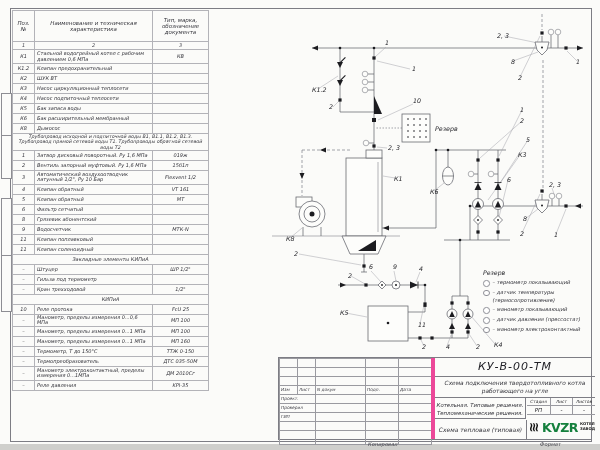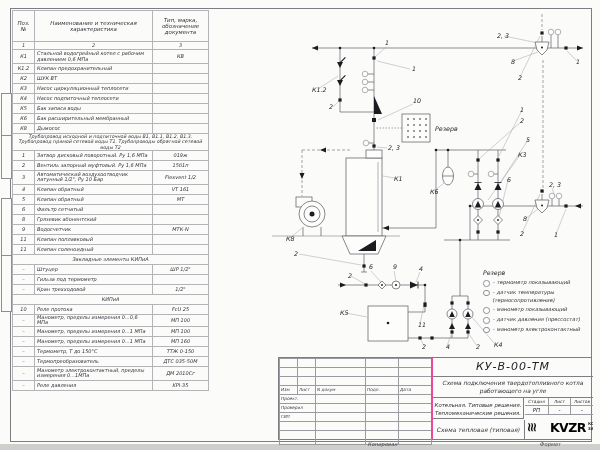--- a/index.html
+++ b/index.html
@@ -40,33 +40,33 @@
   .legend{position:absolute;left:483px;top:269px;width:108px;}
   .legend-title{font:italic 6.2px "DejaVu Sans",sans-serif;color:#27272c;margin-bottom:3px;}
   .legend-item{font:italic 5.2px/1.5 "DejaVu Sans",sans-serif;color:#33333a;display:flex;gap:3px;margin-bottom:2px;}
   .lg-c{flex:0 0 auto;width:4.5px;height:4.5px;border:0.7px solid #8f9097;border-radius:50%;margin-top:1px;background:#fff;}
 
   
   .tblock{position:absolute;left:278px;top:357px;width:314px;height:83px;border:1px solid #7d7d84;background:#fbfbf9;box-sizing:border-box;}
   .tb-left{position:absolute;left:0;top:0;width:152px;height:81px;}
   table.stamp{border-collapse:collapse;table-layout:fixed;width:152px;}
   table.stamp td{border:1px solid #9a9aa0;font:italic 4.3px/1 "DejaVu Sans",sans-serif;color:#3a3a42;padding:0 1px;height:8px;white-space:nowrap;overflow:visible;}
-  .tb-right{position:absolute;left:152px;top:0;width:160px;height:81px;border-left:2px solid #ec4899;}
+  .tb-right{position:absolute;left:152px;top:0;width:160px;height:81px;border-left:4px solid #ec4899;}
   .tb-code{position:absolute;left:0;top:0;width:100%;height:18px;border-bottom:1px solid #7d7d84;text-align:center;font:italic 11px/18px "DejaVu Sans",sans-serif;letter-spacing:1px;color:#222228;}
   .tb-title{position:absolute;left:0;top:19px;width:100%;height:21px;border-bottom:1px solid #7d7d84;text-align:center;font:italic 5.8px/1.3 "DejaVu Sans",sans-serif;padding-top:3px;box-sizing:border-box;color:#33333a;}
   .tb-org{position:absolute;left:0;top:40px;width:91px;height:21px;border-right:1px solid #7d7d84;border-bottom:1px solid #7d7d84;text-align:center;font:italic 5.4px/1.5 "DejaVu Sans",sans-serif;padding-top:3px;box-sizing:border-box;color:#33333a;}
   .tb-scheme{position:absolute;left:0;top:62px;width:91px;height:19px;border-right:1px solid #7d7d84;text-align:center;font:italic 6px/19px "DejaVu Sans",sans-serif;color:#33333a;}
   .tb-stage{position:absolute;left:92px;top:40px;width:68px;height:17px;}
   .tb-stage .cell{float:left;box-sizing:border-box;border-right:1px solid #9a9aa0;border-bottom:1px solid #9a9aa0;text-align:center;}
   .tb-stage .hd{font:italic 4.3px/8px "DejaVu Sans",sans-serif;height:8px;}
   .tb-stage .vl{font:italic 5.5px/9px "DejaVu Sans",sans-serif;height:9px;}
   .w1{width:24px;}.w2{width:22px;}.w3{width:22px;border-right:none!important;}
   .tb-logo{position:absolute;left:92px;top:57px;width:68px;height:24px;display:flex;align-items:center;gap:2px;padding-left:2px;box-sizing:border-box;overflow:hidden;}
   .logo-mark{font-weight:bold;font-size:13px;line-height:13px;color:#111;display:inline-block;transform:rotate(90deg);}
-  .logo-text{font-weight:bold;font-size:12.5px;letter-spacing:-0.5px;color:#000000;font-family:"DejaVu Sans",sans-serif;margin-left:10px;}
+  .logo-text{font-weight:bold;font-size:12.5px;letter-spacing:-0.5px;color:#15803d;font-family:"DejaVu Sans",sans-serif;}
   .logo-cap{font:bold 3.8px/1.3 "DejaVu Sans",sans-serif;color:#222;}
   .footer-txt{position:absolute;font:italic 5.2px "DejaVu Sans",sans-serif;color:#44444c;}
 </style>
 </head>
 <body>
 
 <div class="frame"></div>
 <div class="margin-box" style="left:1px;top:93px;width:9px;height:84px;">
     <div class="margin-div" style="top:41px;"></div>
   </div>

